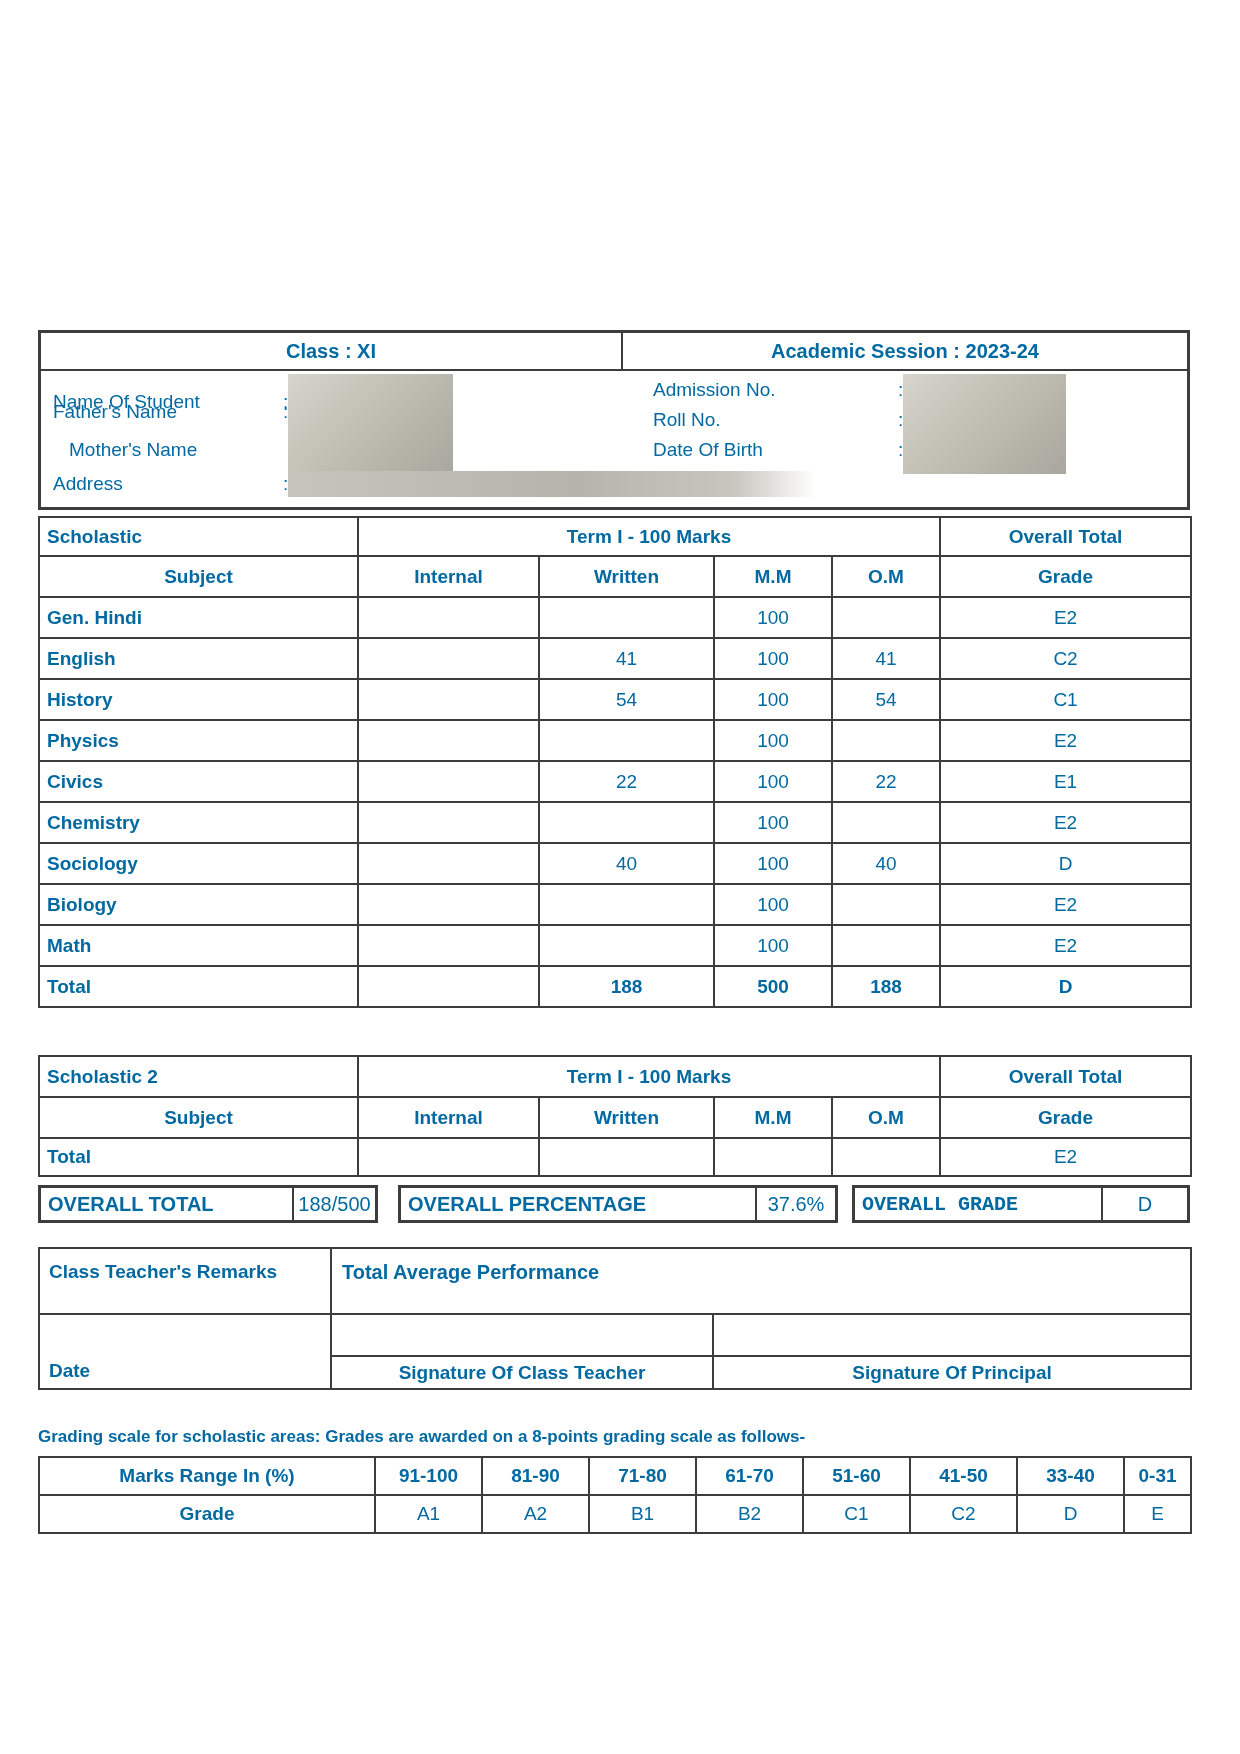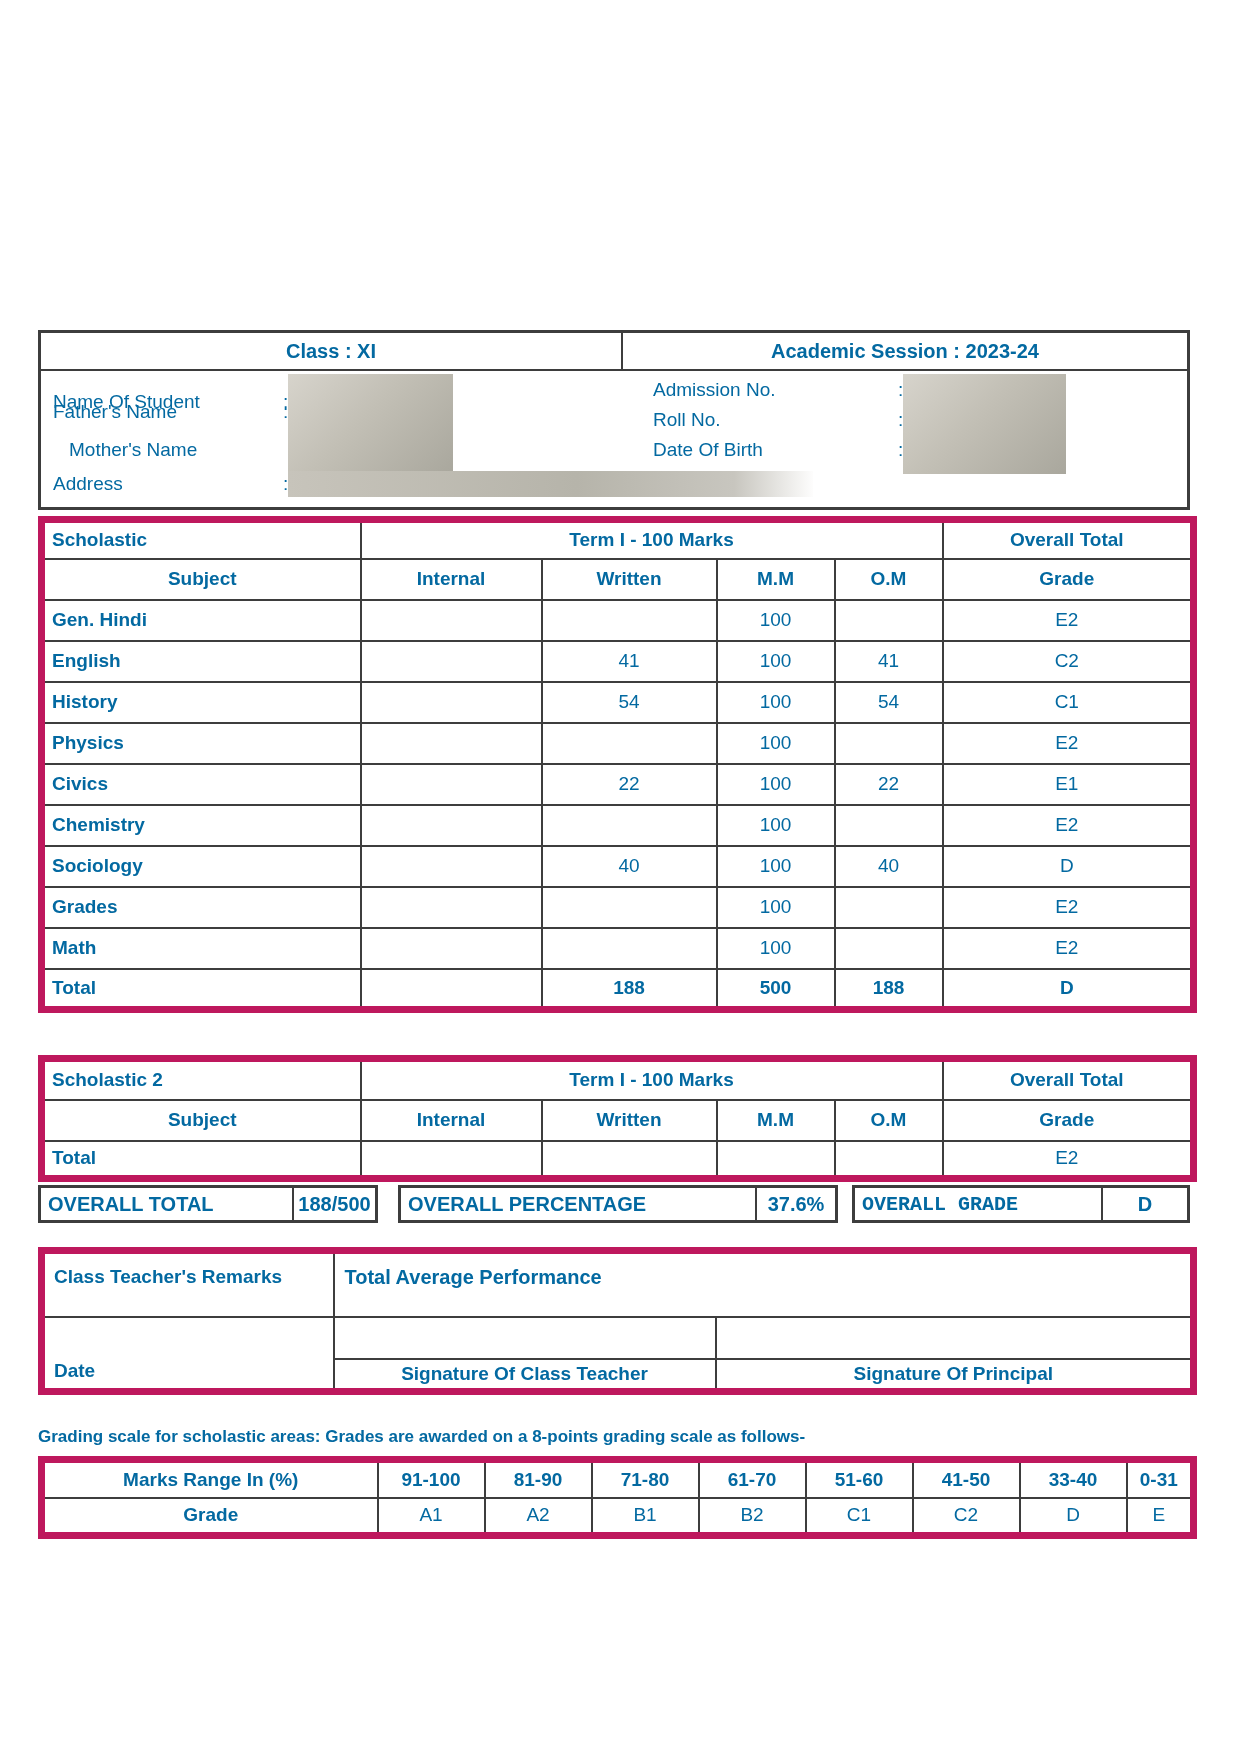--- a/index.html
+++ b/index.html
@@ -8,21 +8,21 @@
     position: relative;
     width: 1240px;
     height: 1754px;
     background: #ffffff;
     font-family: "Liberation Sans", sans-serif;
     color: #0369a1;
     overflow: hidden;
   }
   
   table { border-collapse: collapse; table-layout: fixed; width: 1152px; }
-  table.boxed { border: 7px solid #be185d; }
+  table.boxed { border: 1px solid #be185d; }
   table.boxed td { border: 2px solid #3d3d3d; font-size: 19px; overflow: hidden; white-space: nowrap; }
   td.c { text-align: center; vertical-align: middle; }
   td.l { text-align: left; vertical-align: middle; padding-left: 7px; }
   .b { font-weight: 700; }
   .r { font-weight: 400; }
 
   
   .tableA {
     position: absolute; left: 38px; top: 330px;
     width: 1152px; border: 3px solid #3d3d3d; background: #fff;
@@ -47,21 +47,21 @@
   
   .tableB { position: absolute; left: 38px; top: 516px; }
   .tableC { position: absolute; left: 38px; top: 1055px; }
 
   
   .overall-strip { position: absolute; left: 38px; top: 1185px; width: 1152px; height: 38px; display: flex; }
   .obox { display: flex; border: 3px solid #3d3d3d; height: 38px; }
   .obox .olabel { display: flex; align-items: center; padding-left: 7px;
                   font-size: 20px; font-weight: 700; border-right: 2px solid #3d3d3d; }
   .obox .ovalue { display: flex; align-items: center; justify-content: center;
-                  font-size: 20px; font-weight: 700; }
+                  font-size: 20px; font-weight: 400; }
 
   
   .remarks-tbl { position: absolute; left: 38px; top: 1247px; }
   .remarks-tbl td { vertical-align: top; }
 
   
   .grading-note { position: absolute; left: 38px; top: 1427px;
                   font-size: 17px; font-weight: 700; }
   .grading-tbl { position: absolute; left: 38px; top: 1456px; }
 </style>
@@ -186,21 +186,21 @@
     </tr>
     <tr style="height:41px">
       <td class="l b">Sociology</td>
       <td class="c r"></td>
       <td class="c r">40</td>
       <td class="c r">100</td>
       <td class="c r">40</td>
       <td class="c r">D</td>
     </tr>
     <tr style="height:41px">
-      <td class="l b">Grades</td>
+      <td class="l b">Biology</td>
       <td class="c r"></td>
       <td class="c r"></td>
       <td class="c r">100</td>
       <td class="c r"></td>
       <td class="c r">E2</td>
     </tr>
     <tr style="height:41px">
       <td class="l b">Math</td>
       <td class="c r"></td>
       <td class="c r"></td>

